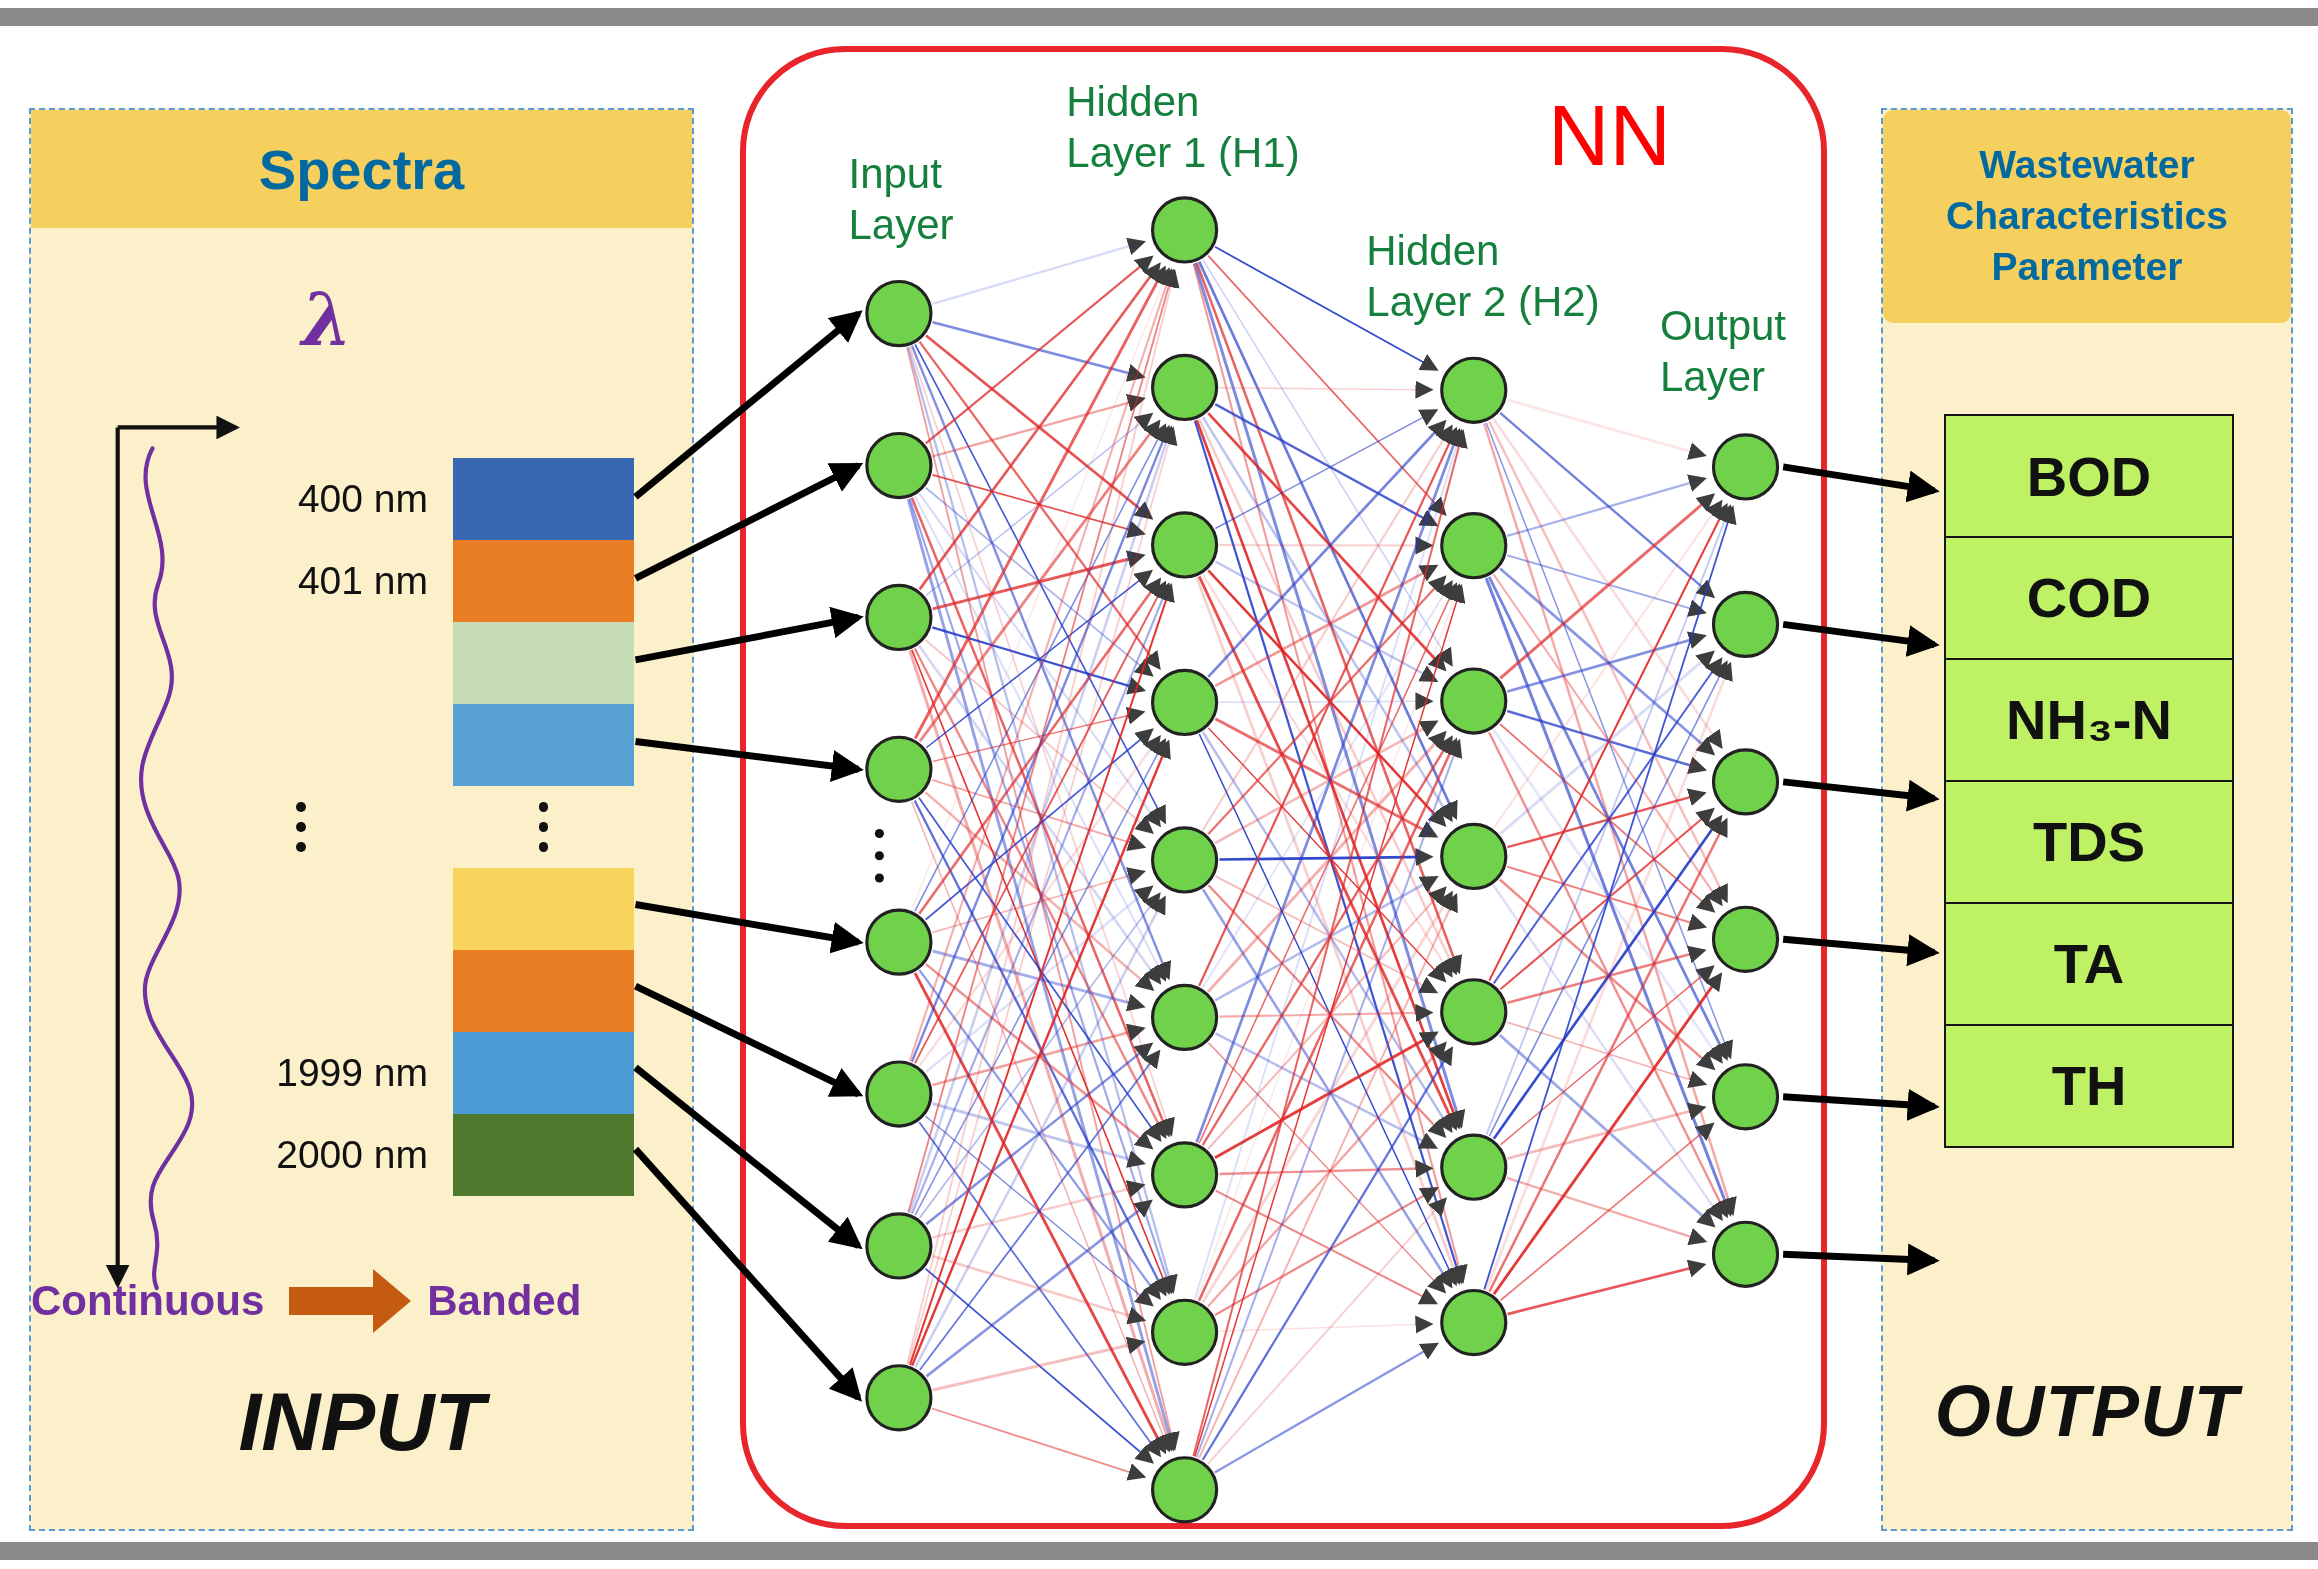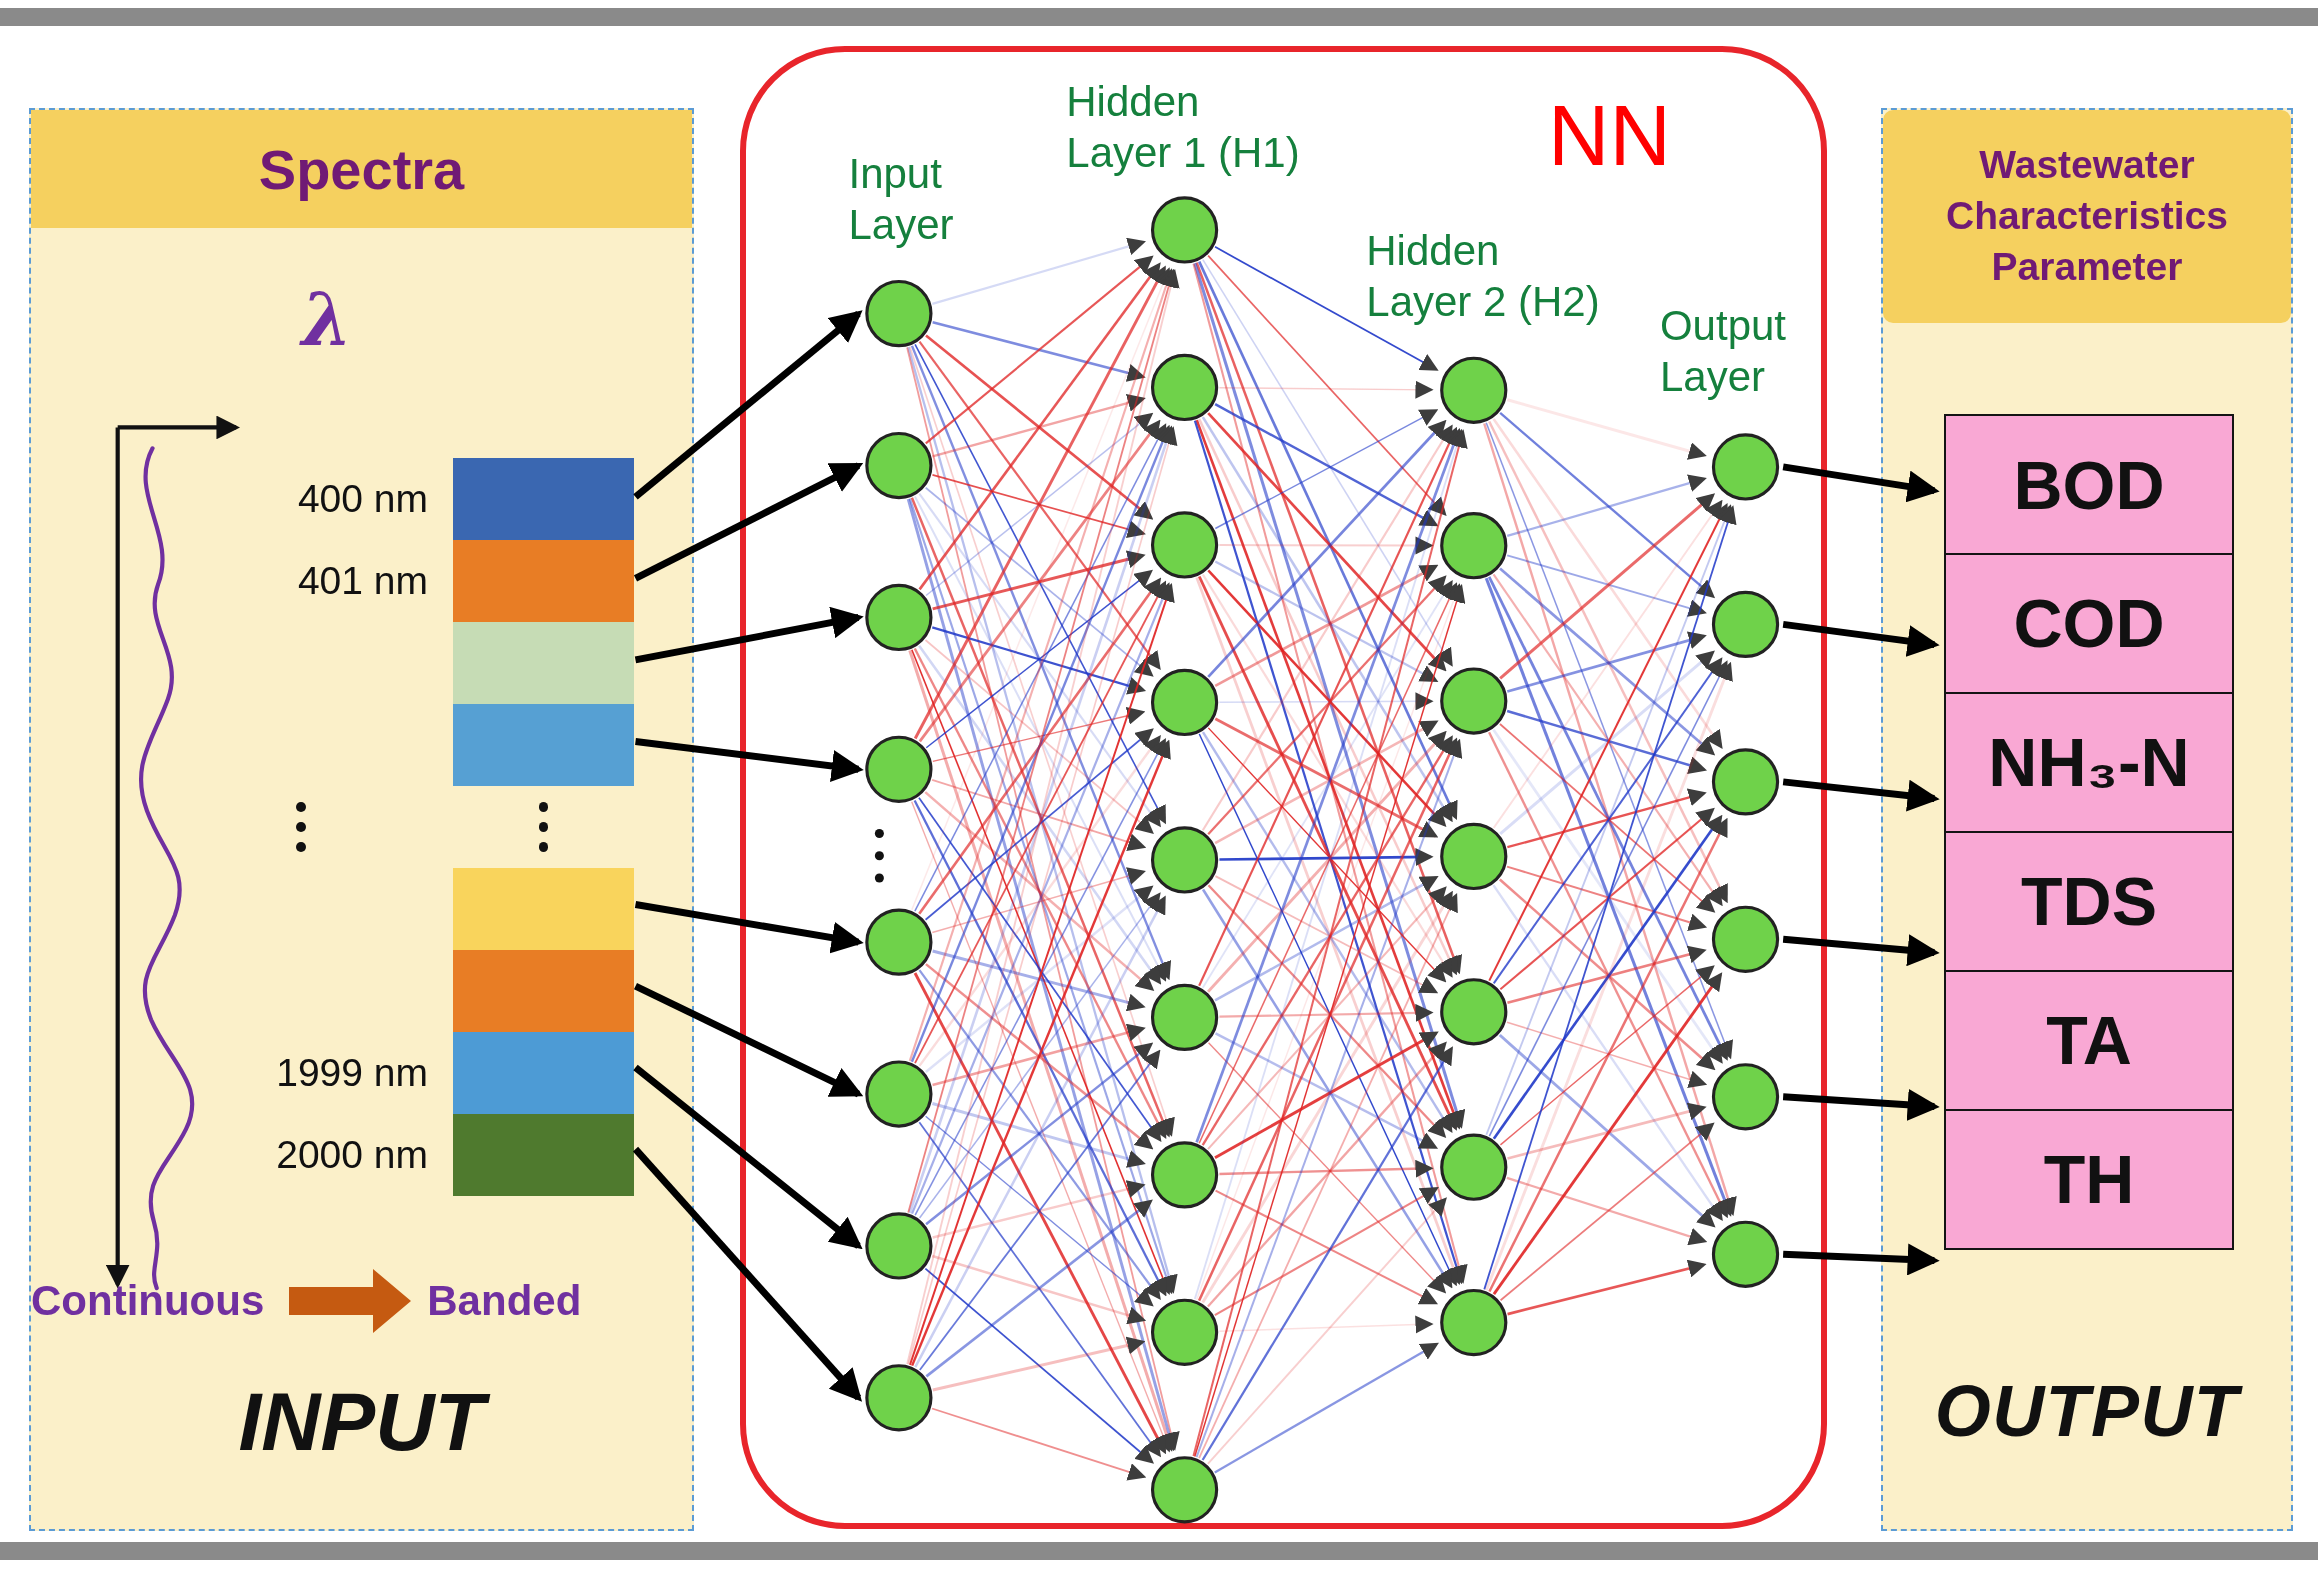--- a/index.html
+++ b/index.html
@@ -6,21 +6,21 @@
   .page{position:relative;width:2319px;height:1570px;background:#ffffff;
         font-family:"Liberation Sans","DejaVu Sans",sans-serif;overflow:hidden;}
   .bar{position:absolute;left:0;width:2319px;height:18px;background:#8a8a8a;}
   .bar-top{top:8.4px;}
   .bar-bottom{top:1542px;}
 
   
   .side-panel{position:absolute;background:#FBF0C9;border:2.1px dashed #5B9BD5;box-sizing:border-box;}
   #input-panel{left:29px;top:108px;width:665px;height:1423px;}
   #output-panel{left:1881px;top:108px;width:412px;height:1423px;}
-  .gold-header{position:absolute;left:0;top:0;width:100%;background:#F5D05F;color:#701a75;
+  .gold-header{position:absolute;left:0;top:0;width:100%;background:#F5D05F;color:#0369a1;
                font-weight:bold;display:flex;flex-direction:column;align-items:center;justify-content:center;text-align:center;}
   #input-panel .gold-header{height:118px;font-size:56px;}
   #output-panel .gold-header{height:213px;font-size:39px;line-height:1.3;border-radius:10px;}
 
   .lambda{position:absolute;left:237px;top:167px;width:118px;text-align:center;
           font-family:"DejaVu Serif",serif;font-style:italic;font-weight:bold;font-size:72px;color:#7030A0;}
   .reflectance{position:absolute;left:348px;top:209px;width:314px;text-align:center;
                font-weight:bold;font-size:39px;line-height:1.25;color:#7030A0;}
   .spectrum-svg{position:absolute;left:17.4px;top:279px;}
 
@@ -52,22 +52,22 @@
                   font-size:42px;line-height:1.22;color:#15803d;z-index:5;white-space:nowrap;}
   .lbl-0{left:155px;top:96px;}
   .lbl-1{left:437px;top:24px;}
   .lbl-2{left:737px;top:173px;}
   .lbl-3{left:977px;top:248px;}
 
   #net-svg{position:absolute;left:0;top:0;z-index:2;pointer-events:none;}
 
   
   .params{position:absolute;left:61px;top:304px;width:290px;}
-  .param-box{height:141px;border:2.1px solid #141414;margin-top:-2.1px;background:#f9a8d4;box-sizing:border-box;
-             display:flex;align-items:center;justify-content:center;font-weight:bold;font-size:68px;color:#111;}
+  .param-box{height:124px;border:2.1px solid #141414;margin-top:-2.1px;background:#bef264;box-sizing:border-box;
+             display:flex;align-items:center;justify-content:center;font-weight:bold;font-size:56px;color:#111;}
   .param-box:first-child{margin-top:0;}
 </style>
 </head>
 <body>
 
 <div class="page">
   <div class="bar bar-top"></div>
   <div class="bar bar-bottom"></div>
 
   <section class="side-panel" id="input-panel">

